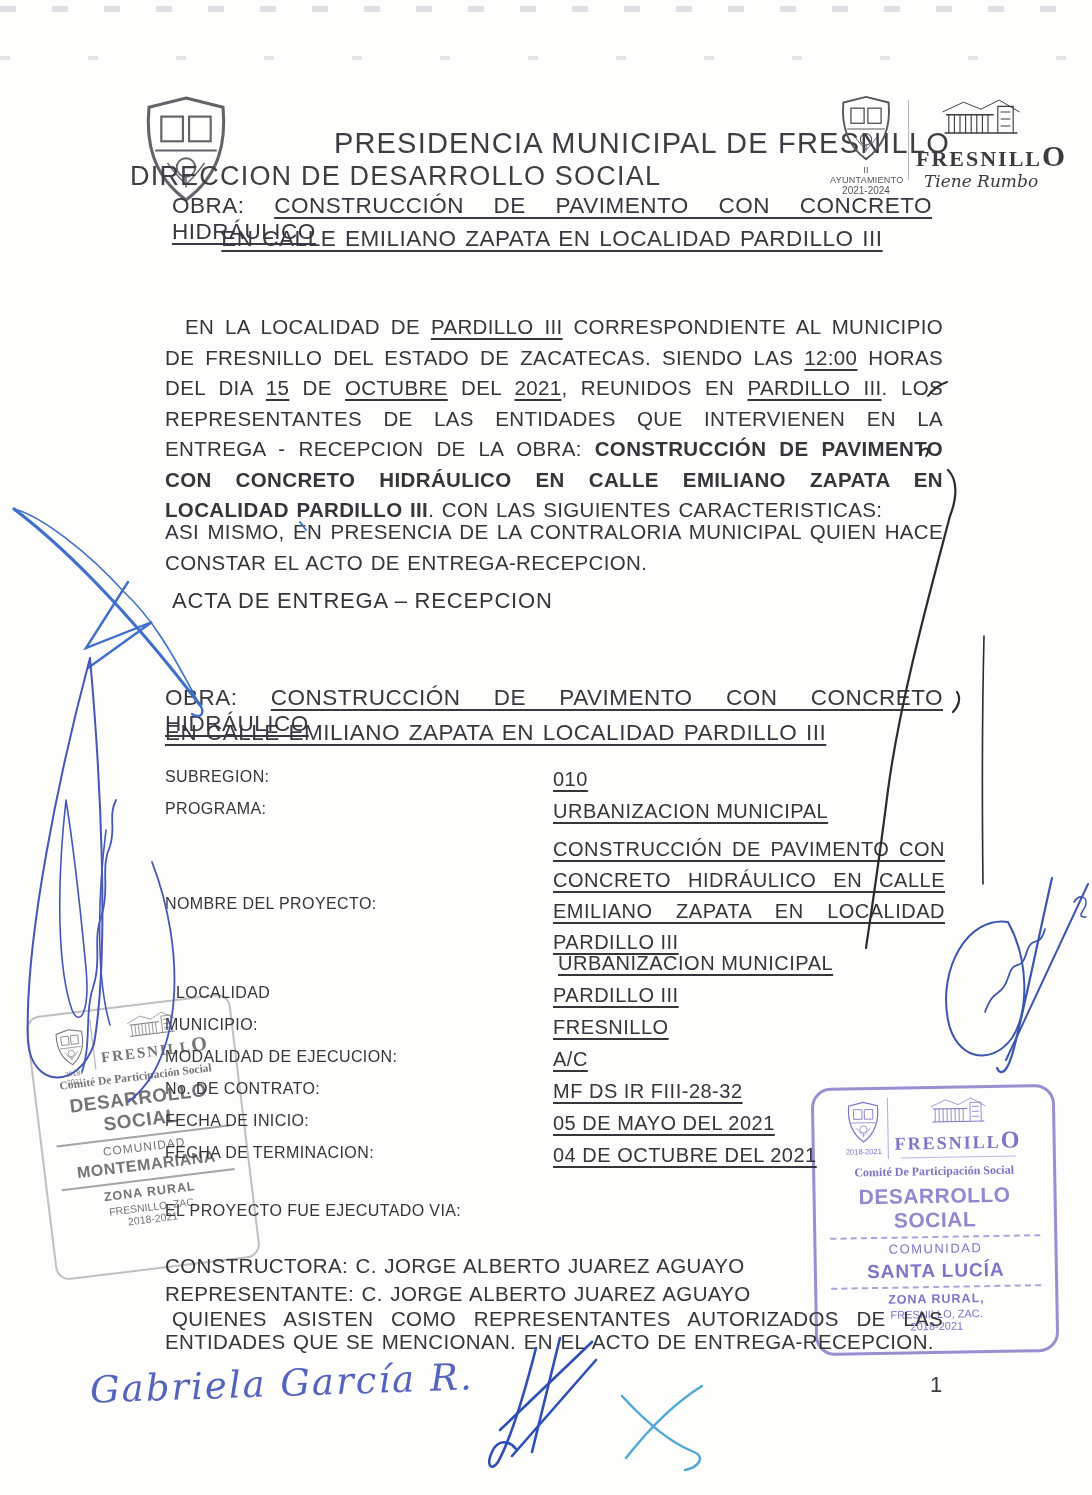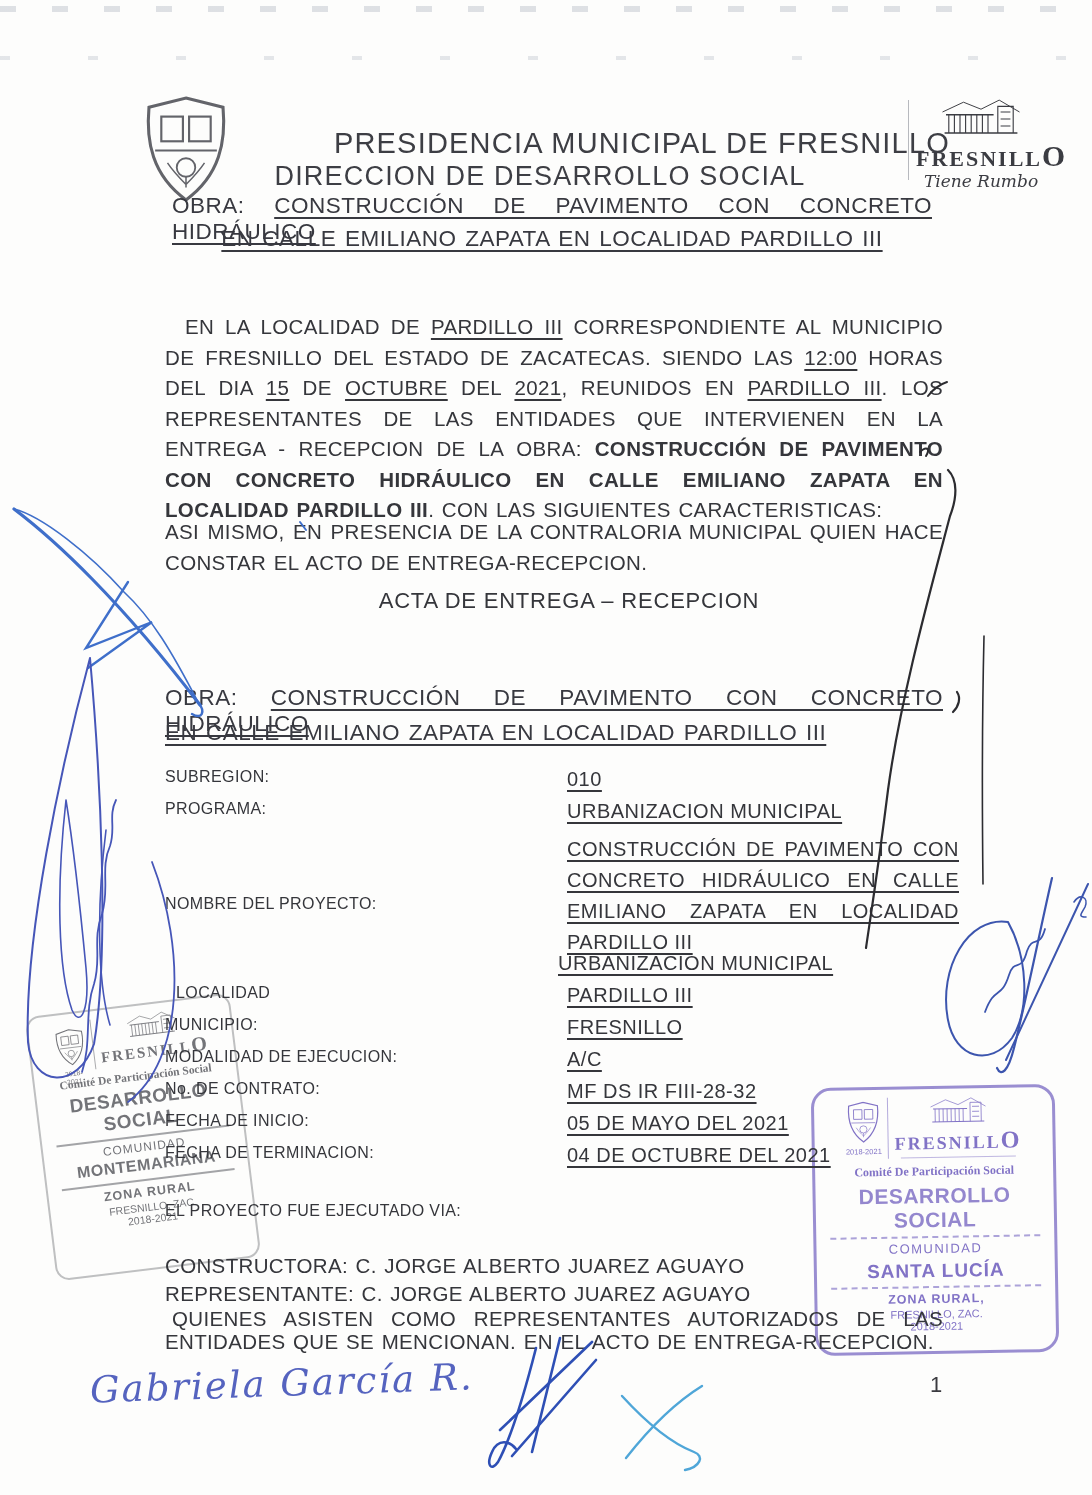--- a/index.html
+++ b/index.html
@@ -10,21 +10,21 @@
   .b{font-weight:600;}
   .just{text-align:justify;}
   .jlast{text-align:justify;-moz-text-align-last:justify;text-align-last:justify;}
   .body-text{font-size:20.5px;line-height:30.5px;letter-spacing:.35px;word-spacing:1.5px;}
   .title1{font-size:29px;letter-spacing:1.2px;color:#3d3e44;}
   .title2{font-size:27px;letter-spacing:1.2px;color:#3d3e44;}
   .obra-hdr{font-size:22.5px;letter-spacing:.5px;word-spacing:2px;color:#383940;}
   .acta{font-size:22px;letter-spacing:.8px;}
   .field-label{font-size:16px;letter-spacing:.4px;}
   .field-value{font-size:20px;letter-spacing:.5px;}
-  .vcol{left:553px;width:392px;margin-left:14px;}
+  .vcol{left:553px;width:392px;}
   .nombre-line{display:block;text-decoration:underline;text-underline-offset:4px;
                text-decoration-thickness:1.8px;}
   .scanline{position:absolute;left:0;width:1092px;pointer-events:none;}
   .scan1{top:6px;height:6px;opacity:.8;
     background:repeating-linear-gradient(90deg,#d6d9de 0 16px,transparent 16px 52px);}
   .scan2{top:56px;height:4px;opacity:.8;
     background:repeating-linear-gradient(90deg,#dde0e4 0 10px,transparent 10px 88px);}
   
   .stamp{line-height:1.15;text-align:center;}
   .stamp-right{left:813px;top:1086px;width:238px;height:262px;color:#7160bf;
@@ -134,41 +134,48 @@
     <div style="font-size:11px">2018-2021</div>
   </div>
 
   <div class="abs" style="left:138px;top:95px;width:100px;height:110px;color:#63646a">
     <svg width="96" height="108" viewBox="0 0 60 70">
         <use href="#sym-shield"></use>
       </svg>
   </div>
 
   <div class="abs title1" style="left:130px;top:127px;width:820px;text-align:right">PRESIDENCIA MUNICIPAL DE FRESNILLO</div>
-  <div class="abs title2" style="left:130px;top:161px;width:820px;text-align:center">DIRECCION DE DESARROLLO SOCIAL</div>
-
+  <div class="abs title2" style="left:130px;top:161px;width:820px;text-align:left">DIRECCION DE DESARROLLO SOCIAL</div>
+
+  <div class="abs" style="left:830px;top:95px;width:72px;text-align:center;color:#54555b">
+    <svg width="58" height="66" viewBox="0 0 60 70">
+        <use href="#sym-shield"></use>
+      </svg>
+    <div style="font-size:9px;letter-spacing:.3px">II AYUNTAMIENTO</div>
+    <div style="font-size:10px">2021-2024</div>
+  </div>
   <div class="abs" style="left:908px;top:100px;height:80px;border-left:1.5px solid #b7b9be"></div>
   <div class="abs" style="left:916px;top:98px;width:130px;text-align:center;color:#3b3c42">
     <svg width="108" height="42" viewBox="0 0 120 60">
         <use href="#sym-building"></use>
       </svg>
     <div class="logo-word" style="font-size:22px;margin-top:-4px">
       <span>FRESNILL</span><span class="logo-bigO">O</span>
     </div>
     <div class="script" style="font-size:17px;margin-top:-2px">Tiene Rumbo</div>
   </div>
 
   <div class="abs obra-hdr jlast" style="left:172px;top:193px;width:760px"><span>OBRA: </span><span class="u">CONSTRUCCIÓN DE PAVIMENTO CON CONCRETO HIDRÁULICO</span></div>
   <div class="abs obra-hdr" style="left:172px;top:226px;width:760px;text-align:center"><span class="u">EN CALLE EMILIANO ZAPATA EN LOCALIDAD PARDILLO III</span></div>
 
   <div class="abs body-text just" style="left:165px;top:312px;width:778px;text-indent:20px"><span>EN LA LOCALIDAD DE </span><span class="u">PARDILLO III</span><span> CORRESPONDIENTE AL MUNICIPIO DE FRESNILLO DEL ESTADO DE ZACATECAS. SIENDO LAS </span><span class="u">12:00</span><span> HORAS DEL DIA </span><span class="u">15</span><span> DE </span><span class="u">OCTUBRE</span><span> DEL </span><span class="u">2021</span><span>, REUNIDOS EN </span><span class="u">PARDILLO III</span><span>. LOS REPRESENTANTES DE LAS ENTIDADES QUE INTERVIENEN EN LA ENTREGA - RECEPCION DE LA OBRA: </span><span class="b">CONSTRUCCIÓN DE PAVIMENTO CON CONCRETO HIDRÁULICO EN CALLE EMILIANO ZAPATA EN LOCALIDAD PARDILLO III</span><span>. CON LAS SIGUIENTES CARACTERISTICAS:</span></div>
 
   <div class="abs body-text just" style="left:165px;top:517px;width:778px">ASI MISMO, EN PRESENCIA DE LA CONTRALORIA MUNICIPAL QUIEN HACE CONSTAR EL ACTO DE ENTREGA-RECEPCION.</div>
 
-  <div class="abs acta" style="left:180px;top:588px;width:778px;text-align:center">ACTA DE ENTREGA – RECEPCION</div>
+  <div class="abs acta" style="left:172px;top:588px;width:778px;">ACTA DE ENTREGA – RECEPCION</div>
 
 
   <div class="abs obra-hdr jlast" style="left:165px;top:685px;width:778px"><span>OBRA: </span><span class="u">CONSTRUCCIÓN DE PAVIMENTO CON CONCRETO HIDRÁULICO</span></div>
   <div class="abs obra-hdr" style="left:165px;top:720px;width:778px"><span class="u">EN CALLE EMILIANO ZAPATA EN LOCALIDAD PARDILLO III</span></div>
 
   <div class="abs field-label" style="left:165px;top:768px">SUBREGION:</div>
   <div class="abs field-value vcol" style="top:768px"><span class="u">010</span></div>
 
   <div class="abs field-label" style="left:165px;top:800px">PROGRAMA:</div>
   <div class="abs field-value vcol" style="top:800px"><span class="u">URBANIZACION MUNICIPAL</span></div>

